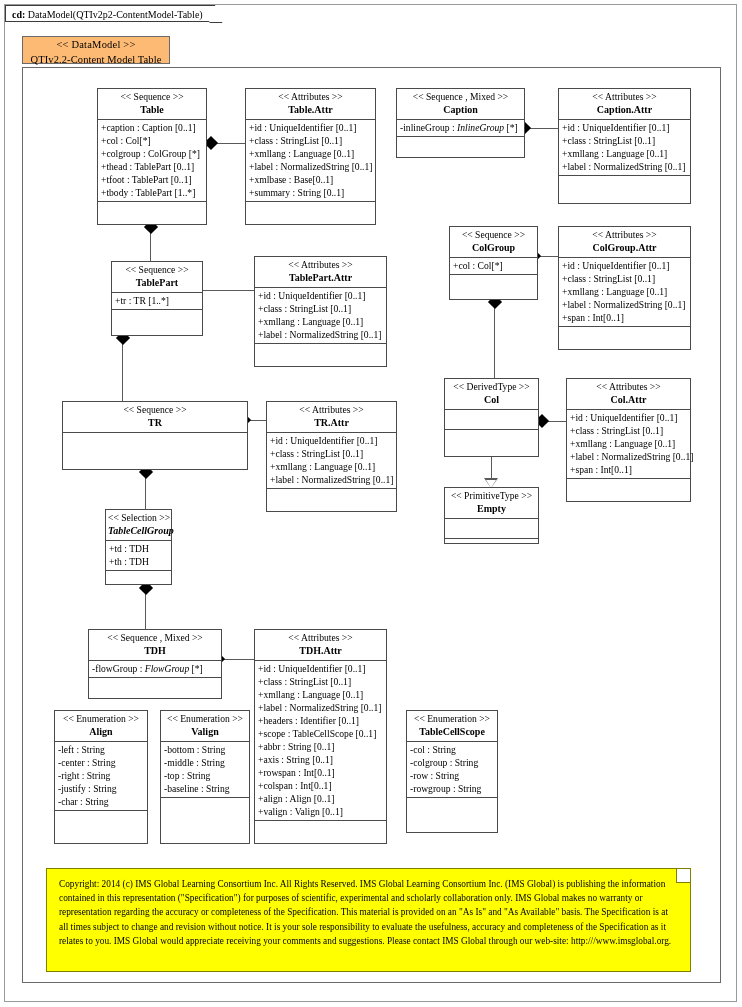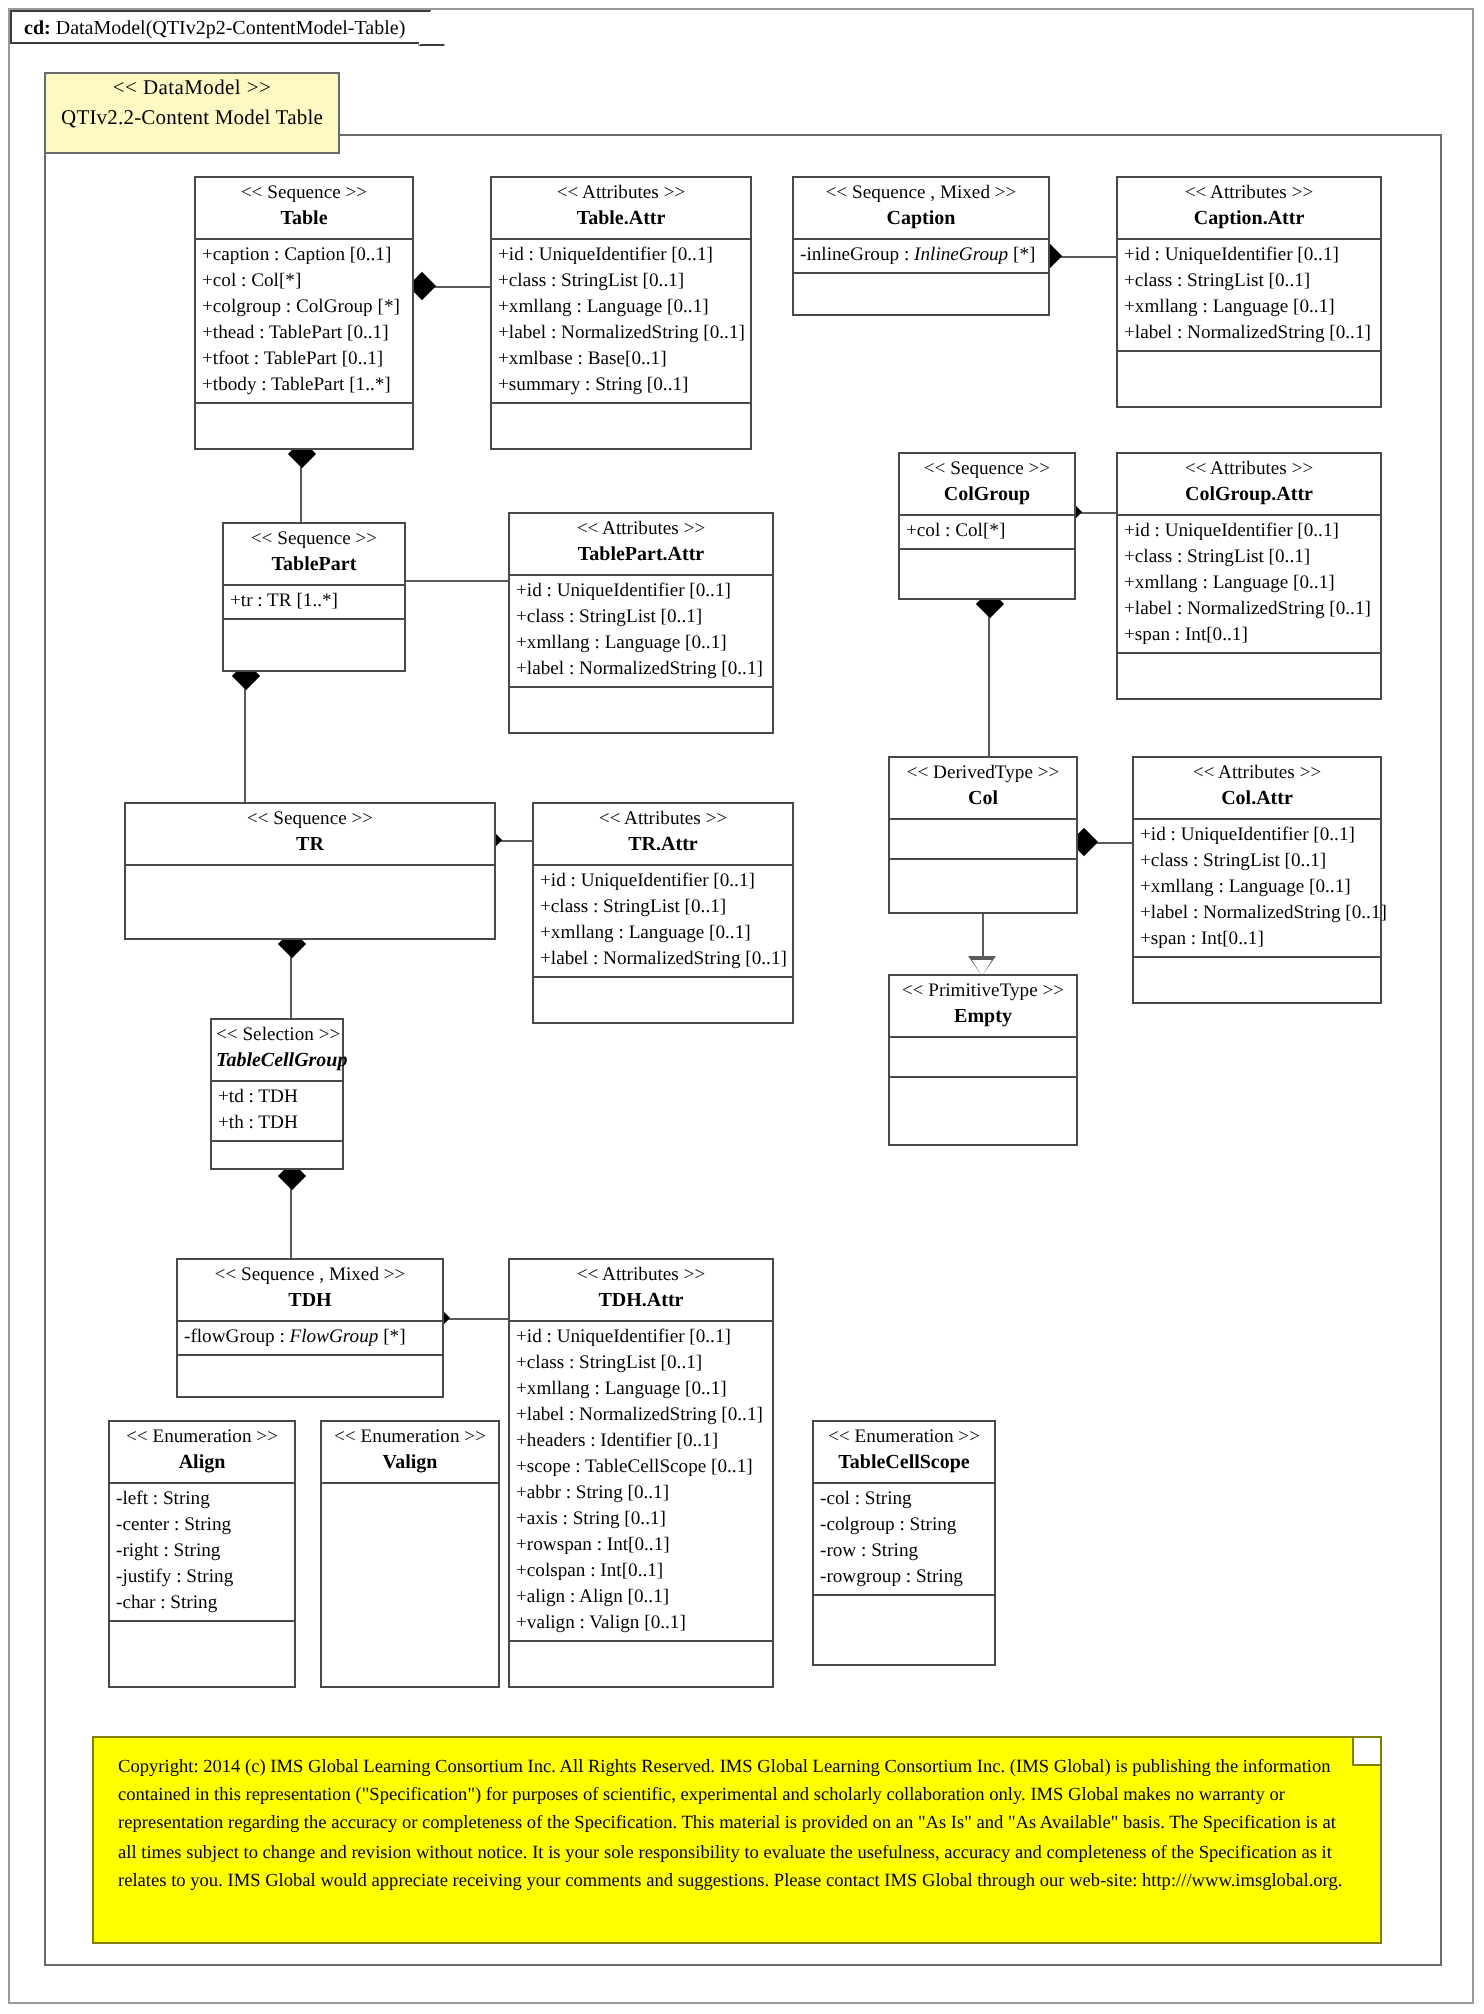--- a/index.html
+++ b/index.html
@@ -49,23 +49,23 @@
     border-left: 1px solid #ffffff;
     border-bottom: 1px solid #3b3b3b;
     transform: skewX(-20deg);
     transform-origin: bottom left;
   }
 
   
   #package-tab {
     position: absolute;
     left: 22px; top: 36px;
-    width: 148px; height: 41px;
+    width: 148px; height: 28px;
     border: 1px solid #6a6a6a;
-    background: #fef9c3;
+    background: #fdba74;
     box-sizing: border-box;
     z-index: 4;
     text-align: center;
     font-size: 10.5px;
     line-height: 15px;
   }
   #package-tab .pk-stereo { letter-spacing: .2px; }
   #package-tab .pk-name { letter-spacing: .1px; }
 
   #package-body {
@@ -388,21 +388,21 @@
   <div class="compartment">
     <div class="feat">+id : UniqueIdentifier  [0..1]</div>
     <div class="feat">+class : StringList  [0..1]</div>
     <div class="feat">+xmllang  : Language  [0..1]</div>
     <div class="feat">+label : NormalizedString  [0..1]</div>
     <div class="feat">+span : Int[0..1]</div>
   </div>
   <div class="compartment empty-comp"></div>
 </div>
 
-<div class="uml" style="left:444px; top:487px; width:95px; height:86px;">
+<div class="uml" style="left:444px; top:487px; width:95px; height:57px;">
   <div class="hdr">
     <div class="stereo">&lt;&lt; PrimitiveType  &gt;&gt;</div>
     <div class="cname">Empty</div>
   </div>
   <div class="compartment empty-comp"></div>
   <div class="compartment empty-comp"></div>
 </div>
 
 <div class="uml" style="left:105px; top:509px; width:67px; height:76px;">
   <div class="hdr">
@@ -462,20 +462,26 @@
     <div class="feat">-char : String</div>
   </div>
   <div class="compartment empty-comp"></div>
 </div>
 
 <div class="uml" style="left:160px; top:710px; width:90px; height:134px;">
   <div class="hdr">
     <div class="stereo">&lt;&lt; Enumeration  &gt;&gt;</div>
     <div class="cname">Valign</div>
   </div>
+  <div class="compartment">
+    <div class="feat">-bottom : String</div>
+    <div class="feat">-middle  : String</div>
+    <div class="feat">-top : String</div>
+    <div class="feat">-baseline  : String</div>
+  </div>
   <div class="compartment empty-comp"></div>
 </div>
 
 <div class="uml" style="left:406px; top:710px; width:92px; height:123px;">
   <div class="hdr">
     <div class="stereo">&lt;&lt; Enumeration  &gt;&gt;</div>
     <div class="cname">TableCellScope</div>
   </div>
   <div class="compartment">
     <div class="feat">-col : String</div>

